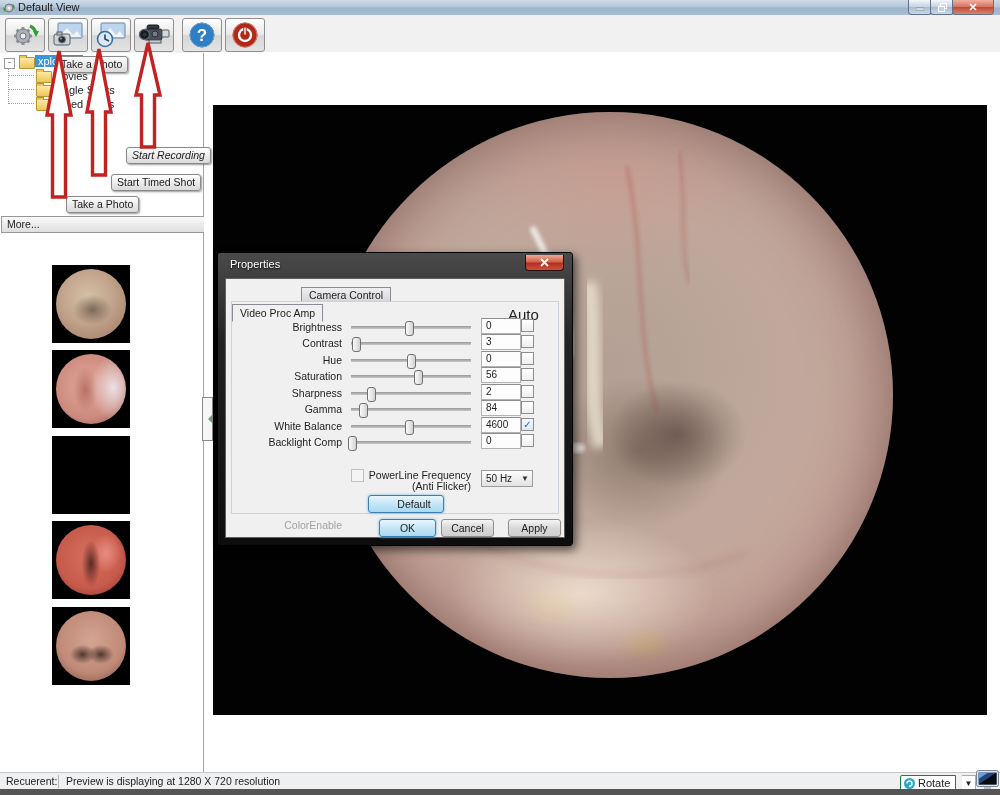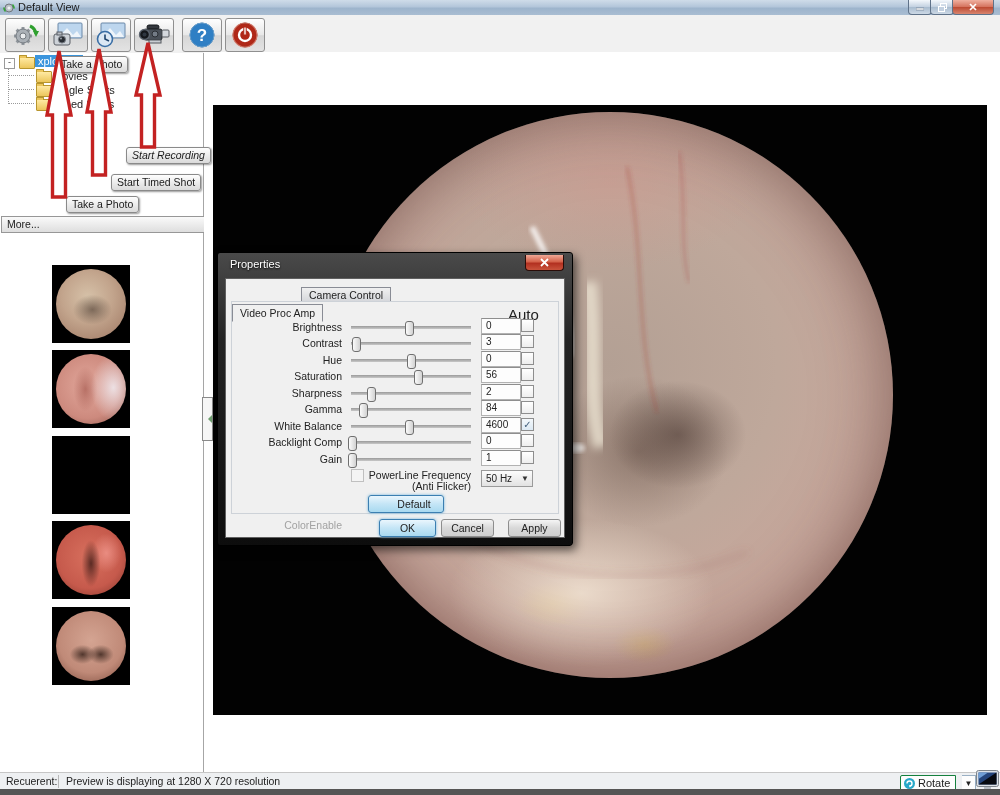--- a/index.html
+++ b/index.html
@@ -365,28 +365,20 @@
           <div class="vpa-check" style="background: linear-gradient(rgb(244, 248, 251), rgb(220, 233, 243));">✓</div>
         </div>
         <div class="vpa-row" style="top:133px;">
           <span class="vpa-label">Backlight Comp</span>
           <div class="vpa-track">
               <div class="vpa-thumb" style="left: calc(1% - 4px);"></div>
             </div>
           <div class="vpa-value">0</div>
           <div class="vpa-check"></div>
         </div>
-        <div class="vpa-row" style="top:150px;">
-          <span class="vpa-label">Gain</span>
-          <div class="vpa-track">
-              <div class="vpa-thumb" style="left: calc(1% - 4px);"></div>
-            </div>
-          <div class="vpa-value">1</div>
-          <div class="vpa-check"></div>
-        </div>
 
         <div class="vpa-row" style="top:168px;">
           <span class="vpa-label dis-label">ColorEnable</span>
           <div class="vpa-check disabled" style="left:119px;"></div>
           <div class="pl-label">
             <div>PowerLine Frequency</div>
             <div>(Anti Flicker)</div>
           </div>
           <div class="combo">
             <span>50 Hz</span>

